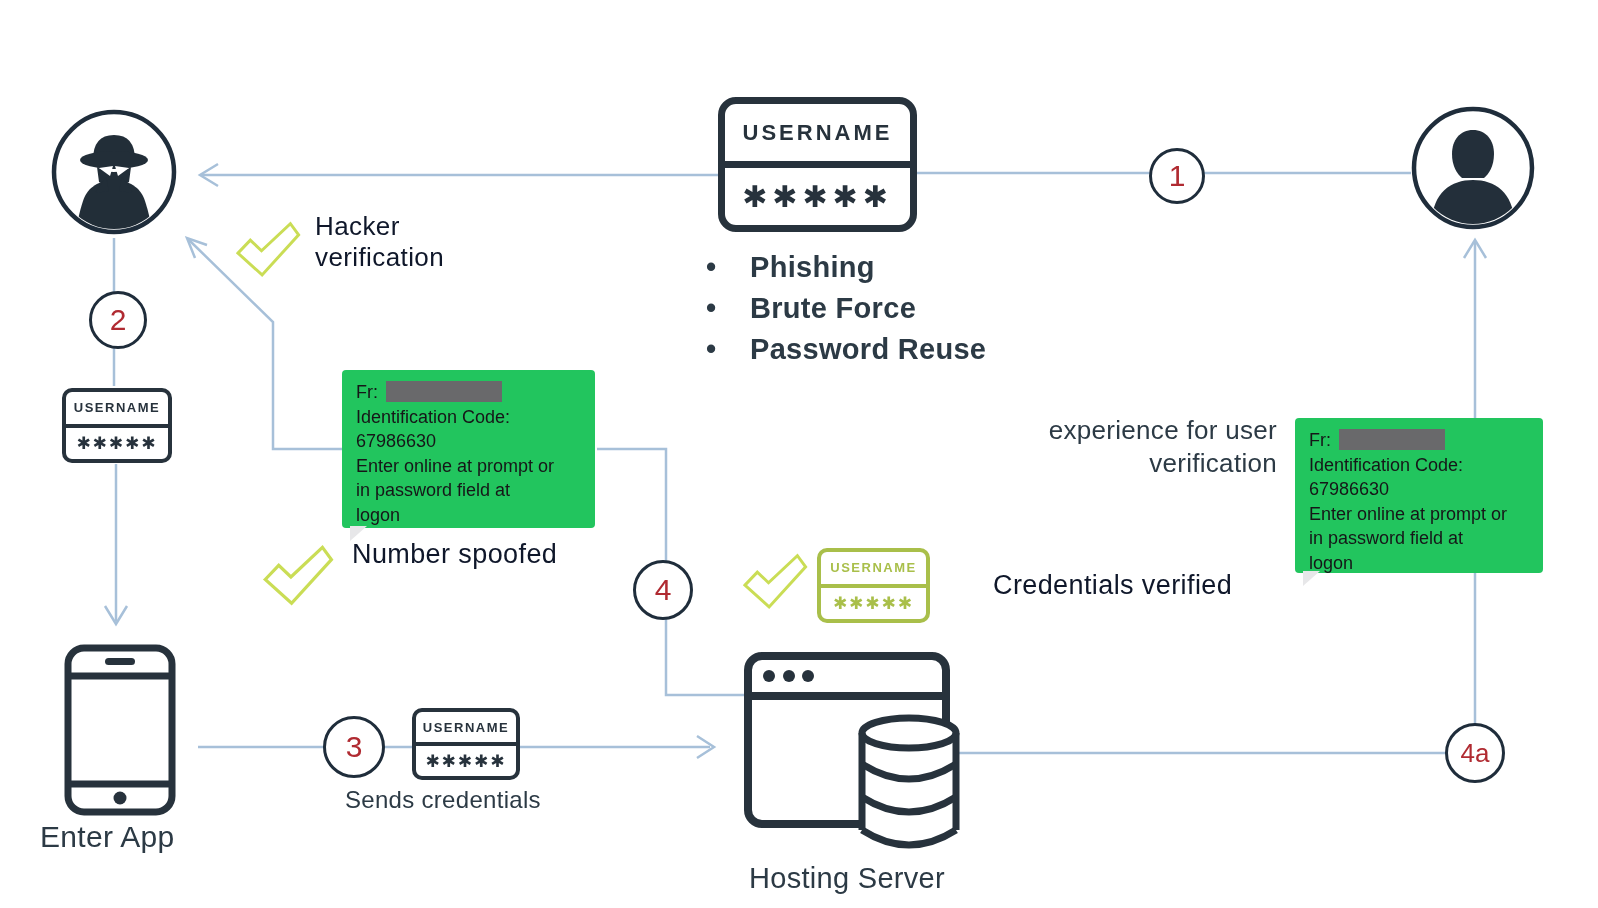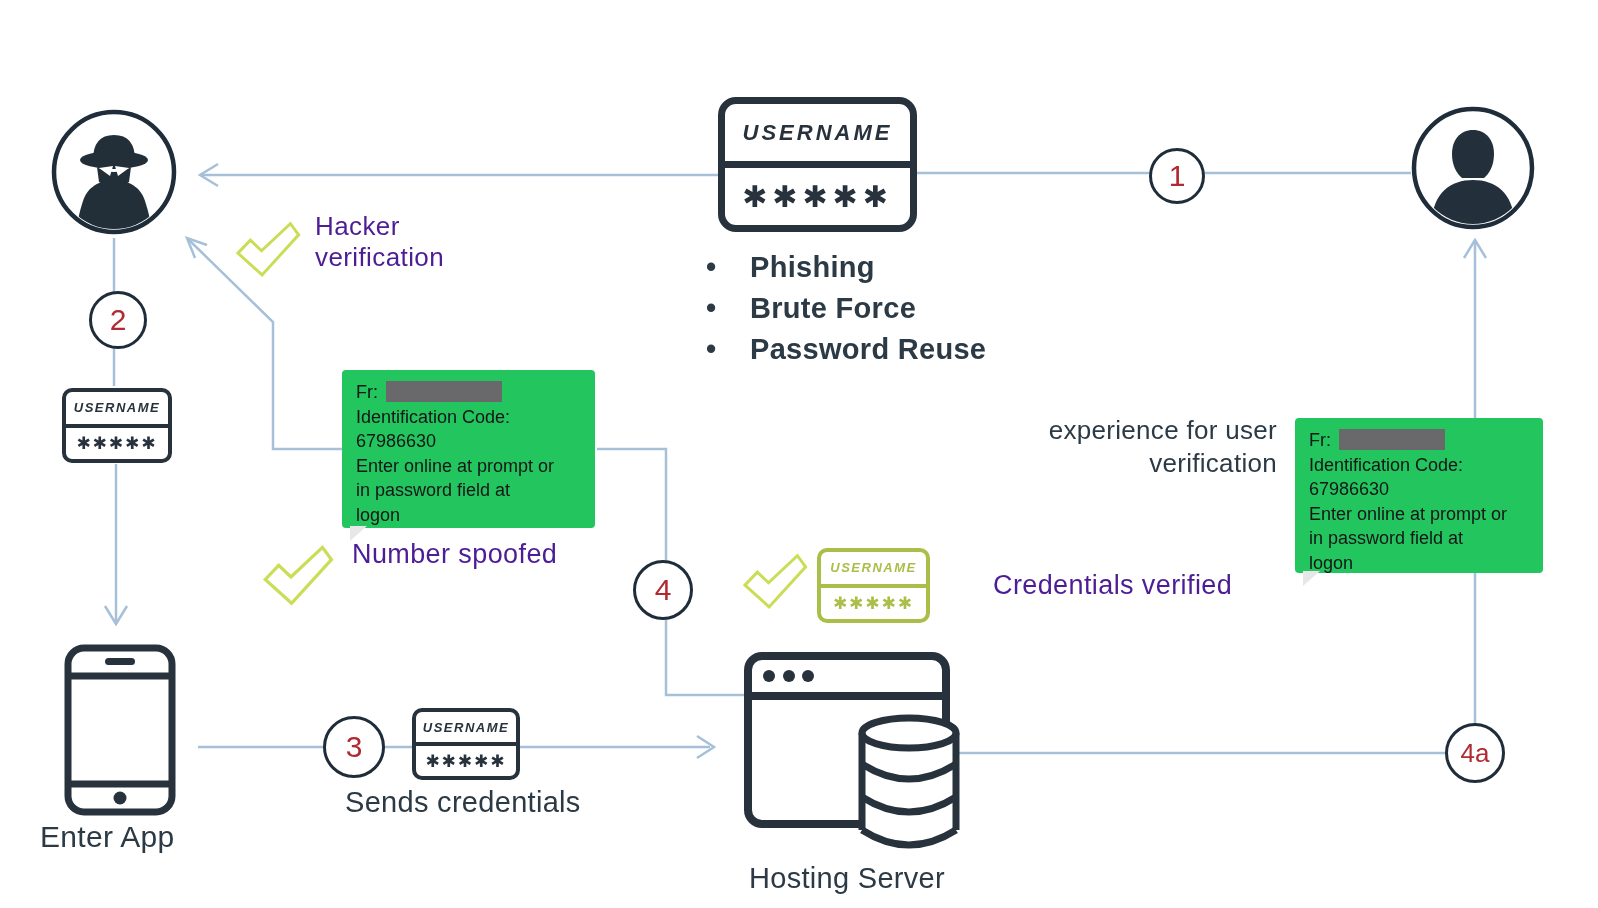--- a/index.html
+++ b/index.html
@@ -6,39 +6,39 @@
   #stage{position:relative;width:1598px;height:908px;background:#fff;overflow:hidden;
          font-family:"Liberation Sans","DejaVu Sans",sans-serif;color:#2c3a45;}
   .abs{position:absolute;}
   
   #connectors{position:absolute;left:0;top:0;z-index:0;}
   
   .title{left:568px;top:40px;width:500px;text-align:center;font-size:32px;letter-spacing:.5px;color:#2c3a45;z-index:1;}
   .bullets{left:704px;top:247px;font-size:29px;letter-spacing:.3px;color:#2c3a45;z-index:1;font-weight:bold;}
   .bullet-item{position:relative;padding-left:46px;line-height:41px;}
   .bullet-item::before{content:"\2022";position:absolute;left:2px;top:0;}
-  .olive{color:#4c1d95;}
+  .olive{color:#0f172a;}
   #hacker-auth{left:315px;top:211px;font-size:26px;line-height:31px;letter-spacing:.4px;z-index:1;}
   #num-spoofed{left:352px;top:538px;font-size:27px;line-height:33px;letter-spacing:.4px;z-index:1;}
   #cred-verified{left:993px;top:570px;font-size:27px;letter-spacing:.4px;z-index:1;}
-  #sends-cred{left:345px;top:786px;font-size:29px;letter-spacing:.3px;color:#2c3a45;z-index:1;text-align:right;}
+  #sends-cred{left:345px;top:786px;font-size:24px;letter-spacing:.3px;color:#2c3a45;z-index:1;text-align:right;}
   #off-brand{left:977px;top:414px;width:300px;text-align:right;font-size:26px;line-height:33px;letter-spacing:.3px;color:#2c3a45;z-index:1;}
   #mobile-label{left:40px;top:820px;font-size:30px;letter-spacing:.3px;color:#2c3a45;z-index:1;}
   #hosting-label{left:744px;top:862px;width:206px;text-align:center;font-size:29px;letter-spacing:.3px;color:#2c3a45;z-index:1;}
   
   .badge{position:absolute;box-sizing:border-box;border-radius:50%;background:#fff;border:3.5px solid #1f2d3b;
          display:flex;align-items:center;justify-content:center;color:#b02a31;font-size:30px;z-index:3;}
   #badge1{left:1149px;top:148px;width:56px;height:56px;}
   #badge2{left:89px;top:291px;width:58px;height:58px;}
   #badge3{left:323px;top:716px;width:62px;height:62px;}
   #badge4{left:633px;top:560px;width:60px;height:60px;}
   #badge4a{left:1445px;top:723px;width:60px;height:60px;font-size:26px;}
   
   .card{position:absolute;box-sizing:border-box;background:#fff;display:flex;flex-direction:column;z-index:2;}
-  .card .row{flex:1;display:flex;align-items:center;justify-content:center;white-space:nowrap;font-style:italic;}
+  .card .row{flex:1;display:flex;align-items:center;justify-content:center;white-space:nowrap;}
   .card-lg{left:718px;top:97px;width:199px;height:135px;border:7px solid #27323c;border-radius:18px;}
   .card-lg .u{font-size:22px;font-weight:bold;letter-spacing:3px;color:#27323c;}
   .card-lg .p{font-size:30px;font-weight:bold;letter-spacing:5px;color:#27323c;border-top:7px solid #27323c;}
   .card-sm{border:4.5px solid #27323c;border-radius:10px;}
   .card-sm .u{font-size:13px;font-weight:bold;letter-spacing:1.5px;color:#27323c;}
   .card-sm .p{font-size:17px;font-weight:bold;letter-spacing:2px;color:#27323c;border-top:4.5px solid #27323c;}
   #card-left{left:62px;top:388px;width:110px;height:75px;}
   #card-mid{left:412px;top:708px;width:108px;height:72px;}
   #card-green{left:817px;top:548px;width:113px;height:75px;border-color:#a9bf4a;}
   #card-green .u,#card-green .p{color:#a9bf4a;border-color:#a9bf4a;}

